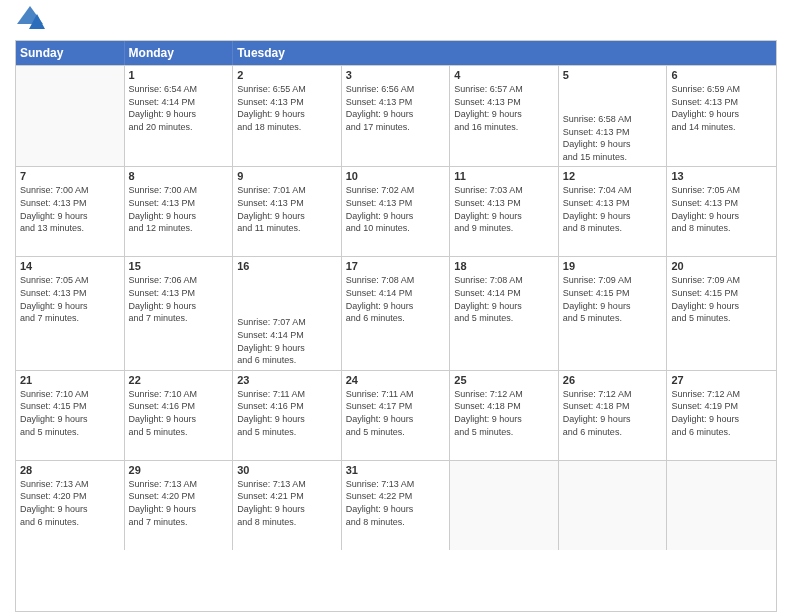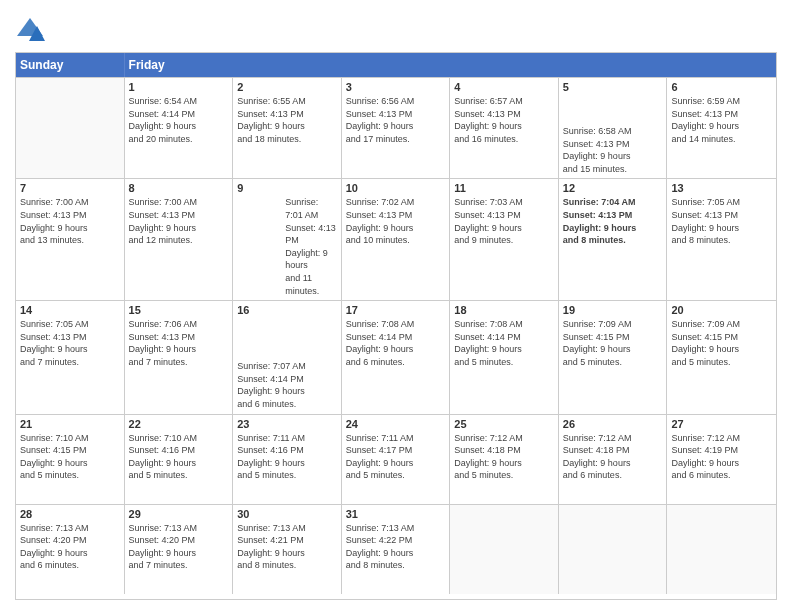--- a/index.html
+++ b/index.html
@@ -6,21 +6,21 @@
     body {
       width: 792px;
       height: 612px;
       font-family: Arial, sans-serif;
       background: #fff;
       overflow: hidden;
     }
     .page {
       width: 792px;
       height: 612px;
-      padding: 12px 15px;
+      padding: 0 15px;
       display: flex;
       flex-direction: column;
     }
     .header {
       display: flex;
       align-items: flex-start;
       justify-content: space-between;
       margin-bottom: 6px;
     }
     .logo {
@@ -122,21 +122,22 @@
     </div>
     <div class="title-section">
       <div class="month-title"></div>
       <div class="location"></div>
     </div>
   </div>
 
   <div class="calendar">
     <div class="cal-header" id="cal-header-row">
         <div class="cal-header-cell">Sunday</div>
-        <div class="cal-header-cell">Friday</div>
+        <div class="cal-header-cell">Monday</div>
+        <div class="cal-header-cell">Tuesday</div>
       </div>
     <div class="cal-body" id="cal-body">
         <div class="cal-row" style="min-height: 90px;">
           <div class="cal-cell empty"></div>
           <div class="cal-cell">
             <div class="day-number">1</div>
             <div class="day-info" style="white-space: pre-line;">Sunrise: 6:54 AM
 Sunset: 4:14 PM
 Daylight: 9 hours
 and 20 minutes.</div>
@@ -187,42 +188,42 @@
           </div>
           <div class="cal-cell">
             <div class="day-number">8</div>
             <div class="day-info" style="white-space: pre-line;">Sunrise: 7:00 AM
 Sunset: 4:13 PM
 Daylight: 9 hours
 and 12 minutes.</div>
           </div>
           <div class="cal-cell">
             <div class="day-number">9</div>
-            <div class="day-info" style="white-space: pre-line; margin-left: 48px;">Sunrise: 7:01 AM
+            <div class="day-info" style="white-space: pre-line;">Sunrise: 7:01 AM
 Sunset: 4:13 PM
 Daylight: 9 hours
 and 11 minutes.</div>
           </div>
           <div class="cal-cell">
             <div class="day-number">10</div>
             <div class="day-info" style="white-space: pre-line;">Sunrise: 7:02 AM
 Sunset: 4:13 PM
 Daylight: 9 hours
 and 10 minutes.</div>
           </div>
           <div class="cal-cell">
             <div class="day-number">11</div>
             <div class="day-info" style="white-space: pre-line;">Sunrise: 7:03 AM
 Sunset: 4:13 PM
 Daylight: 9 hours
 and 9 minutes.</div>
           </div>
           <div class="cal-cell">
             <div class="day-number">12</div>
-            <div class="day-info" style="white-space: pre-line; font-weight: bold;">Sunrise: 7:04 AM
+            <div class="day-info" style="white-space: pre-line;">Sunrise: 7:04 AM
 Sunset: 4:13 PM
 Daylight: 9 hours
 and 8 minutes.</div>
           </div>
           <div class="cal-cell">
             <div class="day-number">13</div>
             <div class="day-info" style="white-space: pre-line;">Sunrise: 7:05 AM
 Sunset: 4:13 PM
 Daylight: 9 hours
 and 8 minutes.</div>

